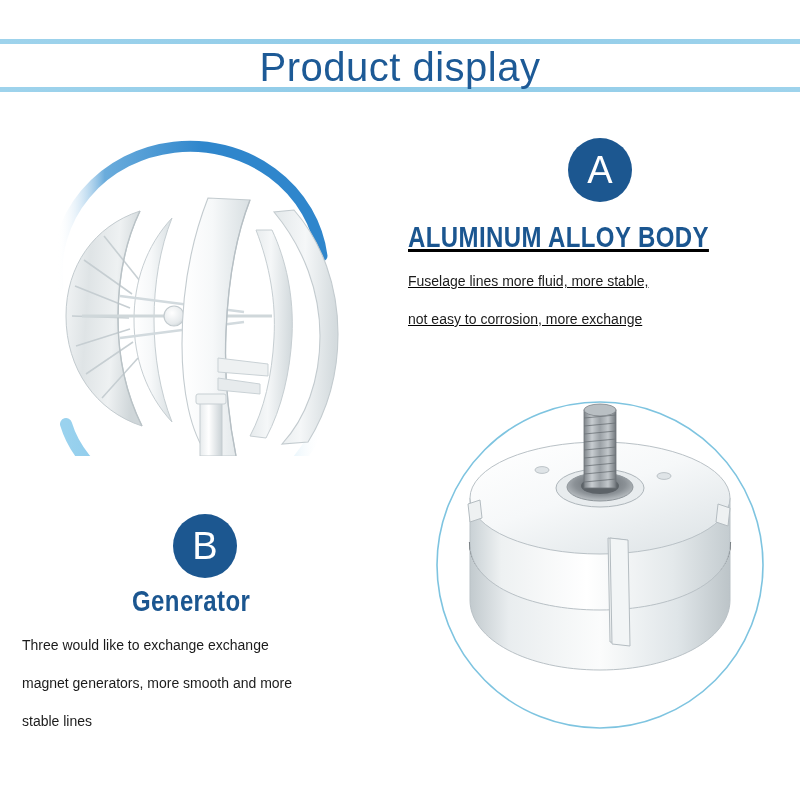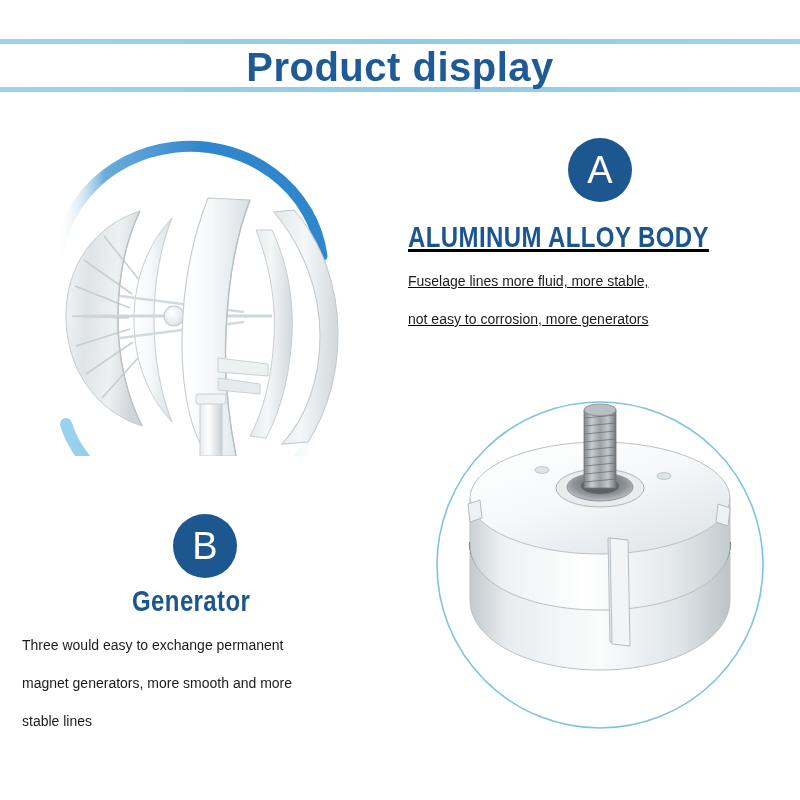--- a/index.html
+++ b/index.html
@@ -15,21 +15,21 @@
   
   .header{position:absolute;left:0;top:30px;width:800px;height:70px;}
   .rule{position:absolute;left:0;width:800px;height:5px;
         background:linear-gradient(to right,#9ed3ec 0%,#8fcbe8 50%,#9ed3ec 100%);}
   .rule-top{top:9px;}
   .rule-bottom{top:57px;}
   .page-title{
     position:absolute;left:0;top:14px;width:800px;
     text-align:center;
     font-size:40px;line-height:46px;
-    font-weight:700;
+    font-weight:400;
     color:#1d5a96;
     letter-spacing:0.5px;
     white-space:nowrap;
   }
 
   
   .badge{
     position:absolute;border-radius:50%;
     background:#1c5790;
     color:#ffffff;
@@ -184,30 +184,30 @@
       </g>
     </svg>
   </div>
 
   <div class="badge badge-a">A</div>
 
   <div class="sec-a">
     <div class="head-line head-a">ALUMINUM ALLOY BODY</div>
     <div class="body-text">
       <div>Fuselage lines more fluid, more stable,</div>
-      <div>not easy to corrosion, more generators</div>
+      <div>not easy to corrosion, more exchange</div>
     </div>
   </div>
 
   <div class="badge badge-b">B</div>
 
   <div class="sec-b">
     <div class="head-line head-b">Generator</div>
     <div class="body-text">
-      <div>Three would easy to exchange permanent</div>
+      <div>Three would like to exchange exchange</div>
       <div>magnet generators, more smooth and more</div>
       <div>stable lines</div>
     </div>
   </div>
 
   <div class="gen-wrap">
     <svg width="340" height="345" viewBox="0 0 340 345">
       <defs>
         <linearGradient id="genTop" x1="0.1" y1="0" x2="0.9" y2="1">
           <stop offset="0%" stop-color="#ffffff"></stop>

